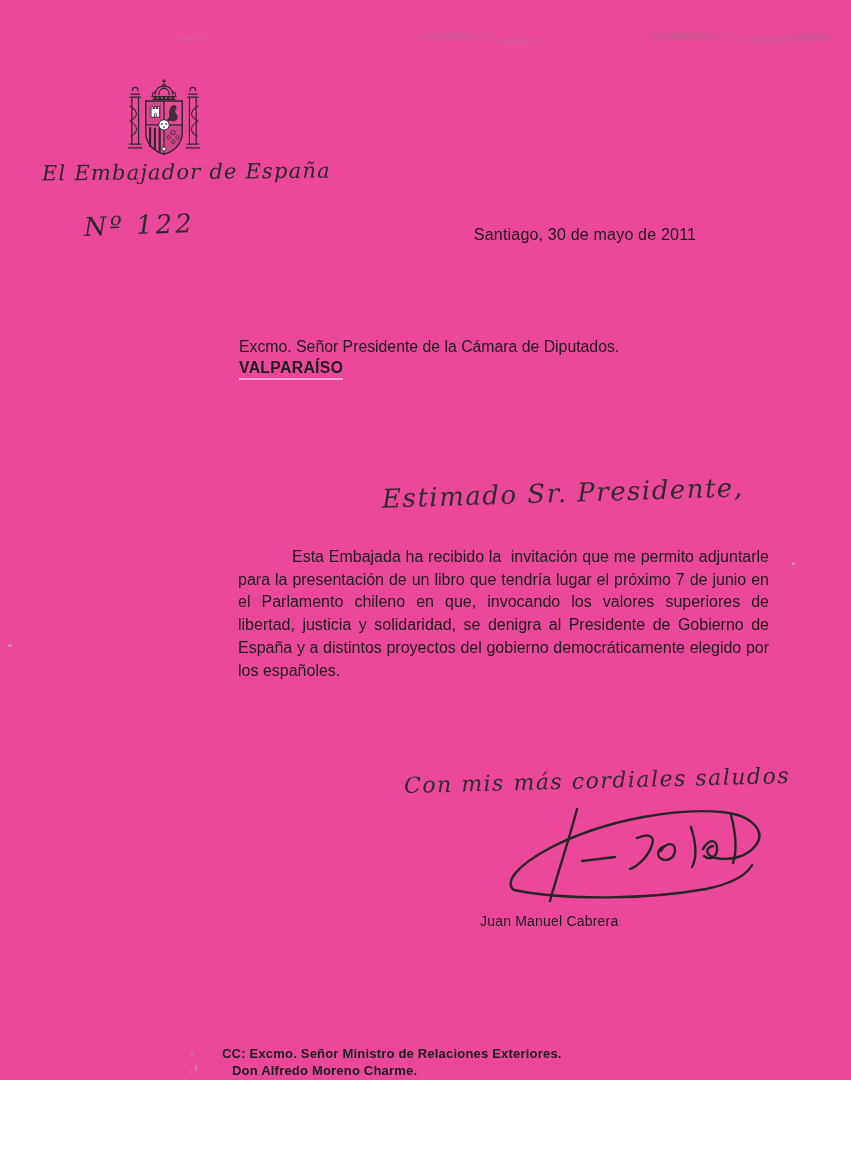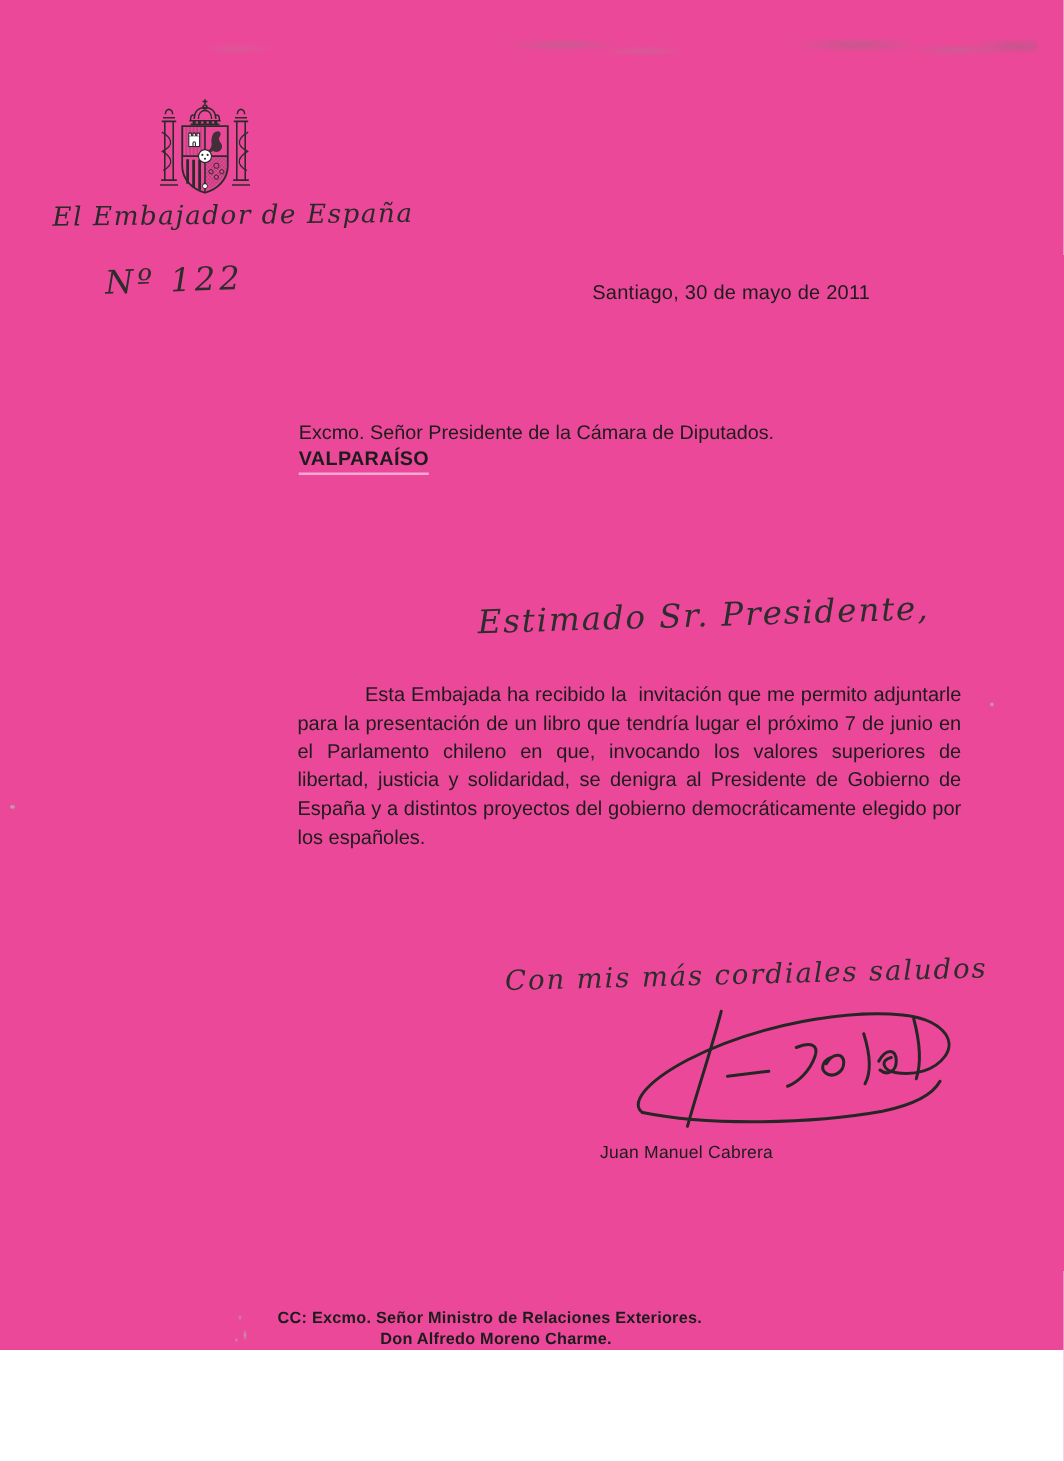--- a/index.html
+++ b/index.html
@@ -62,21 +62,21 @@
   }
   .body-text p{margin:0 0 23px 0;text-indent:54px;white-space:pre-wrap;}
   .closing{
     position:absolute;left:404px;top:768px;
     font-family:"DejaVu Serif",serif;font-style:italic;
     font-size:22px;letter-spacing:1.5px;color:#2d2d2d;
     transform:rotate(-1.5deg);white-space:nowrap;
   }
   .signature-svg{position:absolute;left:498px;top:804px;width:300px;height:100px;}
   .signer{position:absolute;left:480px;top:913px;font-size:14px;letter-spacing:.2px;white-space:nowrap;}
-  .cc{position:absolute;left:222px;top:1045px;font-size:13px;font-weight:bold;line-height:17px;letter-spacing:.2px;text-align:center;}
+  .cc{position:absolute;left:222px;top:1045px;font-size:13px;font-weight:bold;line-height:17px;letter-spacing:.2px;}
   .cc .cc-indent{margin-left:10px;}
 </style>
 </head>
 <body>
 
 <div class="page">
 
   <div class="noise-band"></div>
   <div class="speck" style="left:8px;top:644px;width:4px;height:3px;"></div>
   <div class="speck" style="left:792px;top:562px;width:3px;height:3px;"></div>

